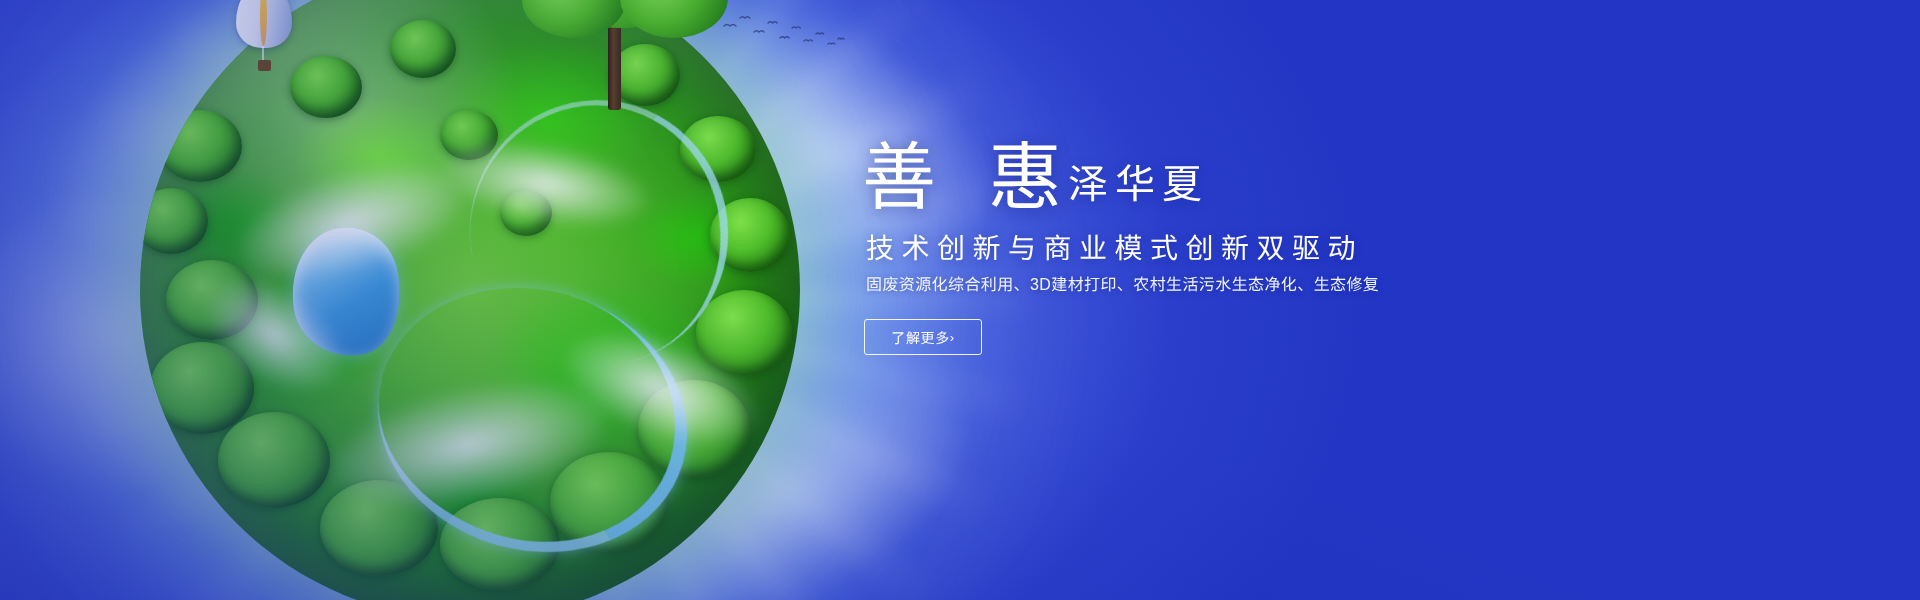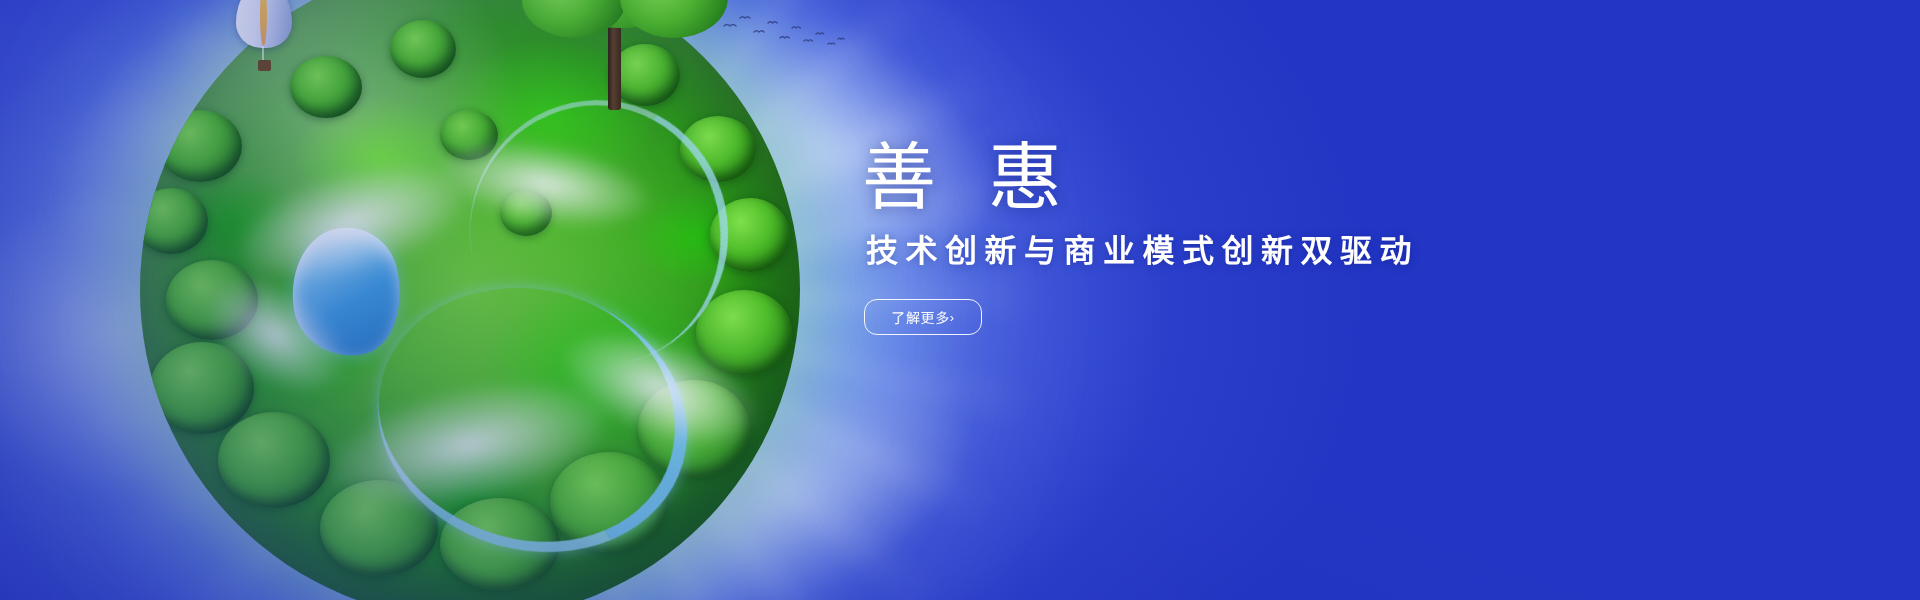--- a/index.html
+++ b/index.html
@@ -198,40 +198,40 @@
   .hl-small{
     font-family:"Liberation Serif","DejaVu Serif",serif;
     font-size:40px;line-height:1;font-weight:400;
     letter-spacing:7px;
     padding-bottom:9px;margin-left:6px;
     text-shadow:0 2px 12px rgba(10,24,110,.40);
   }
   .hl-gap{width:52px;}
 
   .subtitle{
-    font-size:32px;line-height:1.2;font-weight:700;
+    font-size:28px;line-height:1.2;font-weight:400;
     letter-spacing:7.5px;
     color:#ffffff;
-    margin:0 0 29px 4px;
+    margin:0 0 8px 4px;
     text-shadow:0 1px 8px rgba(10,24,110,.35);
   }
   .desc{
     font-size:16px;line-height:1.35;font-weight:400;
     letter-spacing:.4px;
     color:#f2f5ff;
     margin:0 0 24px 4px;
     text-shadow:0 1px 6px rgba(10,24,110,.35);
   }
   .cta{
     display:inline-flex;align-items:center;justify-content:center;gap:0;
     box-sizing:border-box;
     margin-left:2px;
     width:118px;height:36px;
     border:1px solid rgba(255,255,255,.92);
-    border-radius:13px;
+    border-radius:3px;
     background:transparent;
     color:#ffffff;
     font-family:inherit;
     font-size:14px;letter-spacing:.6px;
     cursor:pointer;
     text-decoration:none;
   }
   .cta .chev{font-size:13px;line-height:1;opacity:.95;}
 
   
@@ -324,24 +324,26 @@
   </div>
 
   <div class="vignette"></div>
 
   <div class="copy">
 
     <div class="headline">
       <span class="hl-big">善</span>
       <span class="hl-gap"></span>
       <span class="hl-big">惠</span>
+      <span class="hl-small">泽华夏</span>
     </div>
 
     <p class="subtitle">技术创新与商业模式创新双驱动</p>
 
+    <p class="desc">固废资源化综合利用、3D建材打印、农村生活污水生态净化、生态修复</p>
 
     <a href="#" class="cta">
       <span>了解更多</span>
       <span class="chev">›</span>
     </a>
 
   </div>
 </div>
 
 </body></html>

